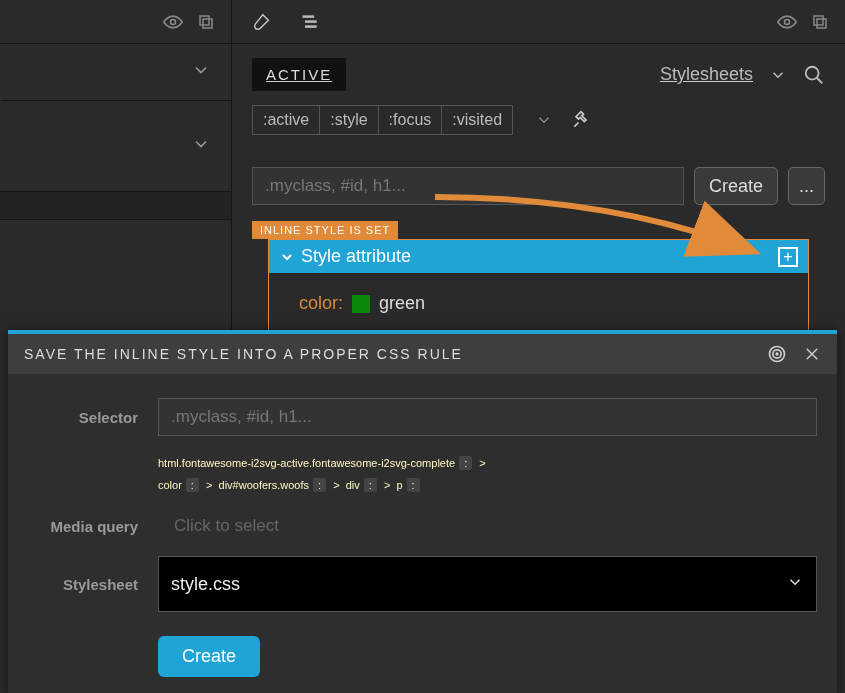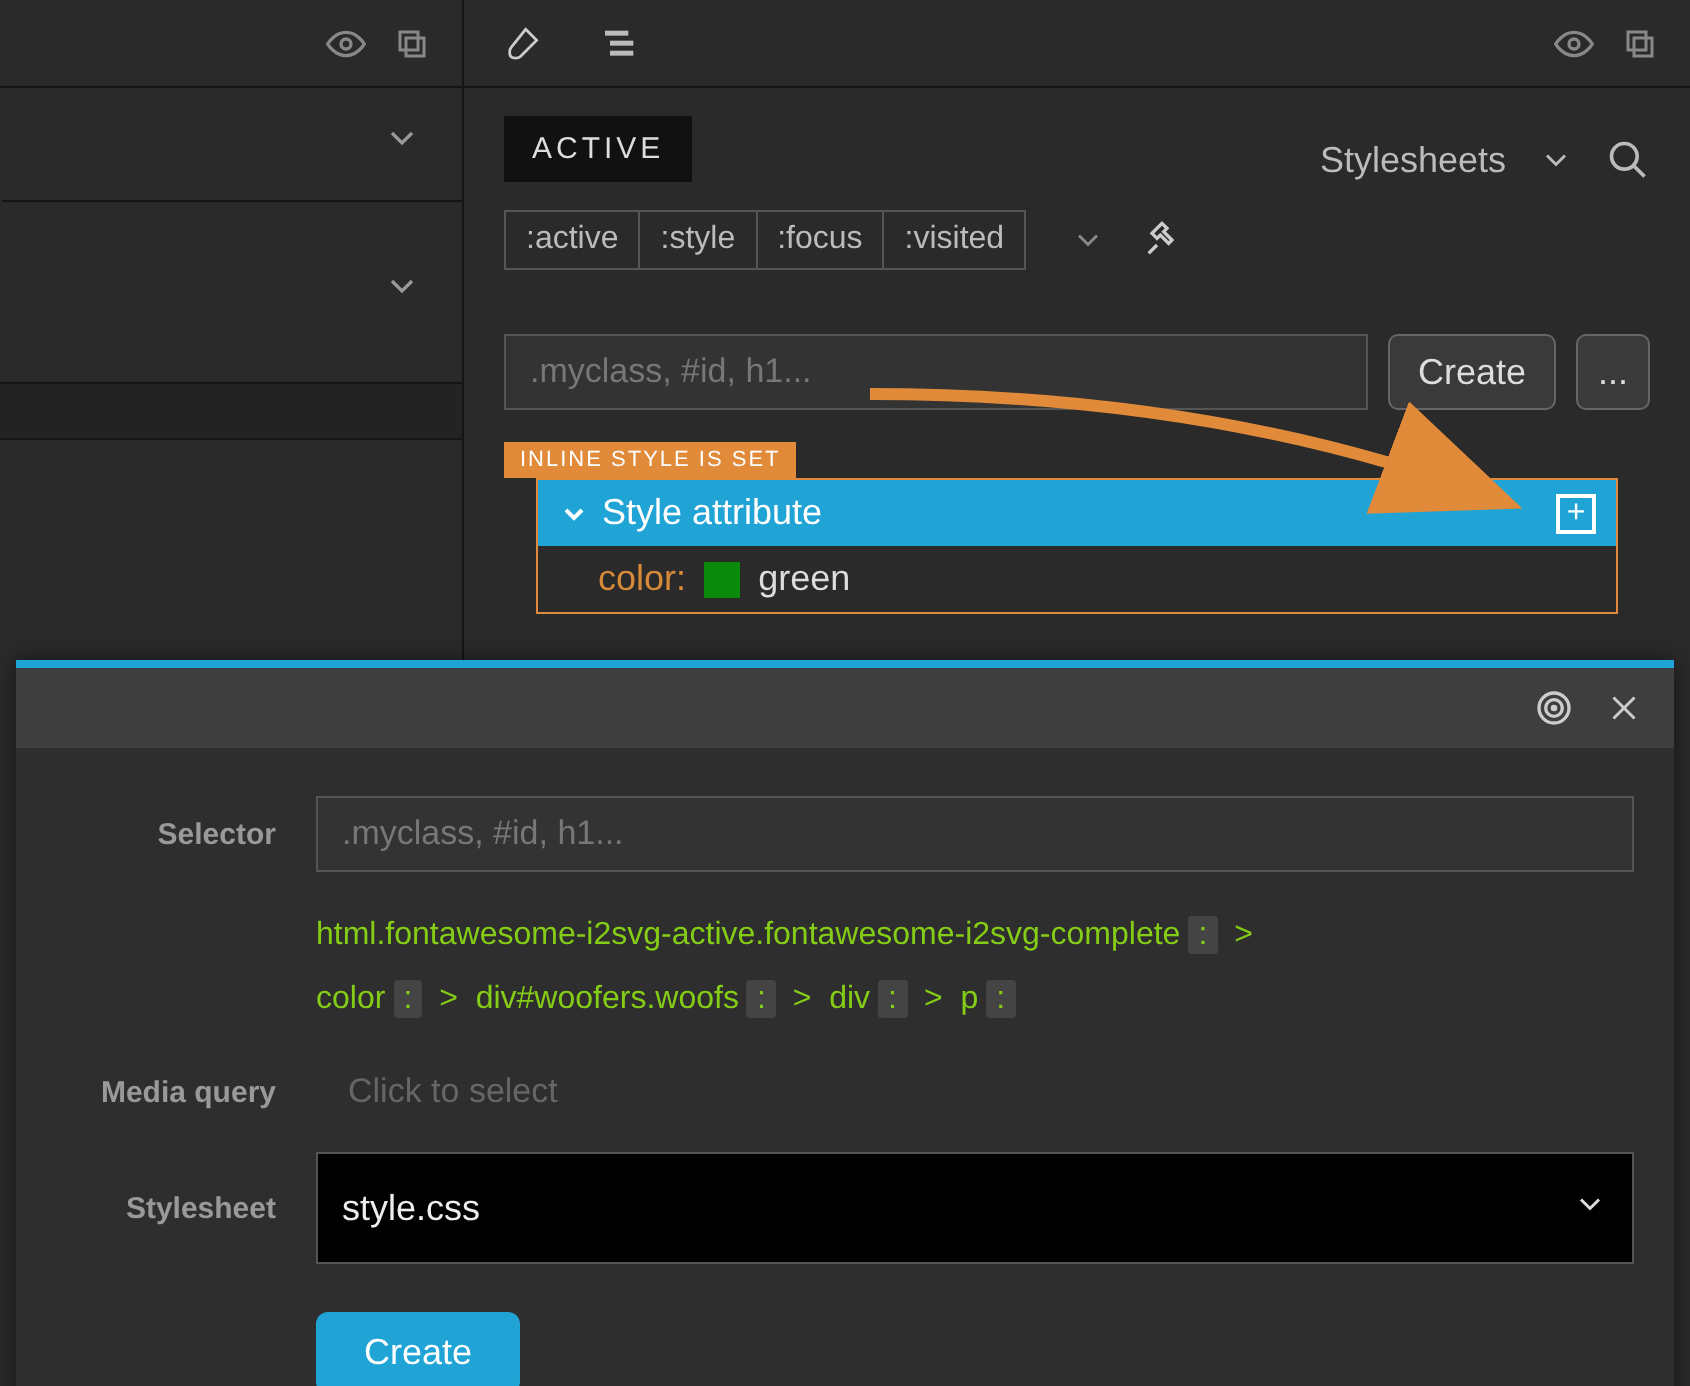--- a/index.html
+++ b/index.html
@@ -60,23 +60,24 @@
 .right-top-icons .rightset {
   position: absolute;
   right: 16px;
   display: flex;
   gap: 14px;
   align-items: center;
 }
 .icon-btn { color: #888; cursor: pointer; display: inline-flex; }
 .tabs-row {
   display: flex;
-  align-items: flex-end;
+  align-items: center;
   padding: 14px 20px;
   gap: 20px;
+  text-decoration: underline;
 }
 .tab-active {
   background: #111;
   padding: 8px 14px;
   color: #ddd;
   font-size: 15px;
   letter-spacing: 2px;
 }
 .tabs-row .rightset {
   margin-left: auto;
@@ -160,21 +161,21 @@
   width: 20px;
   height: 20px;
   display: flex;
   align-items: center;
   justify-content: center;
   font-size: 16px;
   line-height: 1;
 }
 .style-body {
   background: #2a2a2a;
-  padding: 6px 30px;
+  padding: 20px 30px;
   font-size: 18px;
 }
 .prop-name { color: #d68a3a; }
 .color-swatch {
   display: inline-block;
   width: 18px;
   height: 18px;
   background: #0a8a0a;
   vertical-align: middle;
   margin: 0 4px;
@@ -220,22 +221,22 @@
 .form-label {
   width: 130px;
   text-align: right;
   padding-right: 20px;
   color: #999;
   font-size: 15px;
   font-weight: bold;
 }
 .path-block {
   padding: 6px 0 10px 150px;
-  color: #84cc16;
-  font-size: 16px;
+  color: #fef9c3;
+  font-size: 11px;
   line-height: 2;
 }
 .path-seg { display: inline; }
 .path-colon {
   background: #444;
   padding: 1px 5px;
   border-radius: 2px;
   margin: 0 4px;
 }
 .media-btn {
@@ -413,20 +414,21 @@
   <defs>
     <marker id="arrh" markerWidth="12" markerHeight="12" refX="10" refY="5" orient="auto">
       <polygon points="0,0 12,5 0,10" fill="#e08a3a"></polygon>
     </marker>
   </defs>
   <path d="M5,5 Q180,5 320,58" stroke="#e08a3a" stroke-width="6" fill="none" marker-end="url(#arrh)"></path>
 </svg>
 
 <div class="dialog">
   <div class="dialog-header">
+    <span>SAVE THE INLINE STYLE INTO A PROPER CSS RULE</span>
     <div class="hdr-icons">
       <span class="icon-btn">
         <svg width="20" height="20" viewBox="0 0 24 24" fill="none" stroke="#ccc" stroke-width="2">
             <circle cx="12" cy="12" r="9"></circle>
             <circle cx="12" cy="12" r="5"></circle>
             <circle cx="12" cy="12" r="1"></circle>
           </svg>
       </span>
       <span class="icon-btn">
         <svg width="18" height="18" viewBox="0 0 24 24" fill="none" stroke="#ccc" stroke-width="2">

